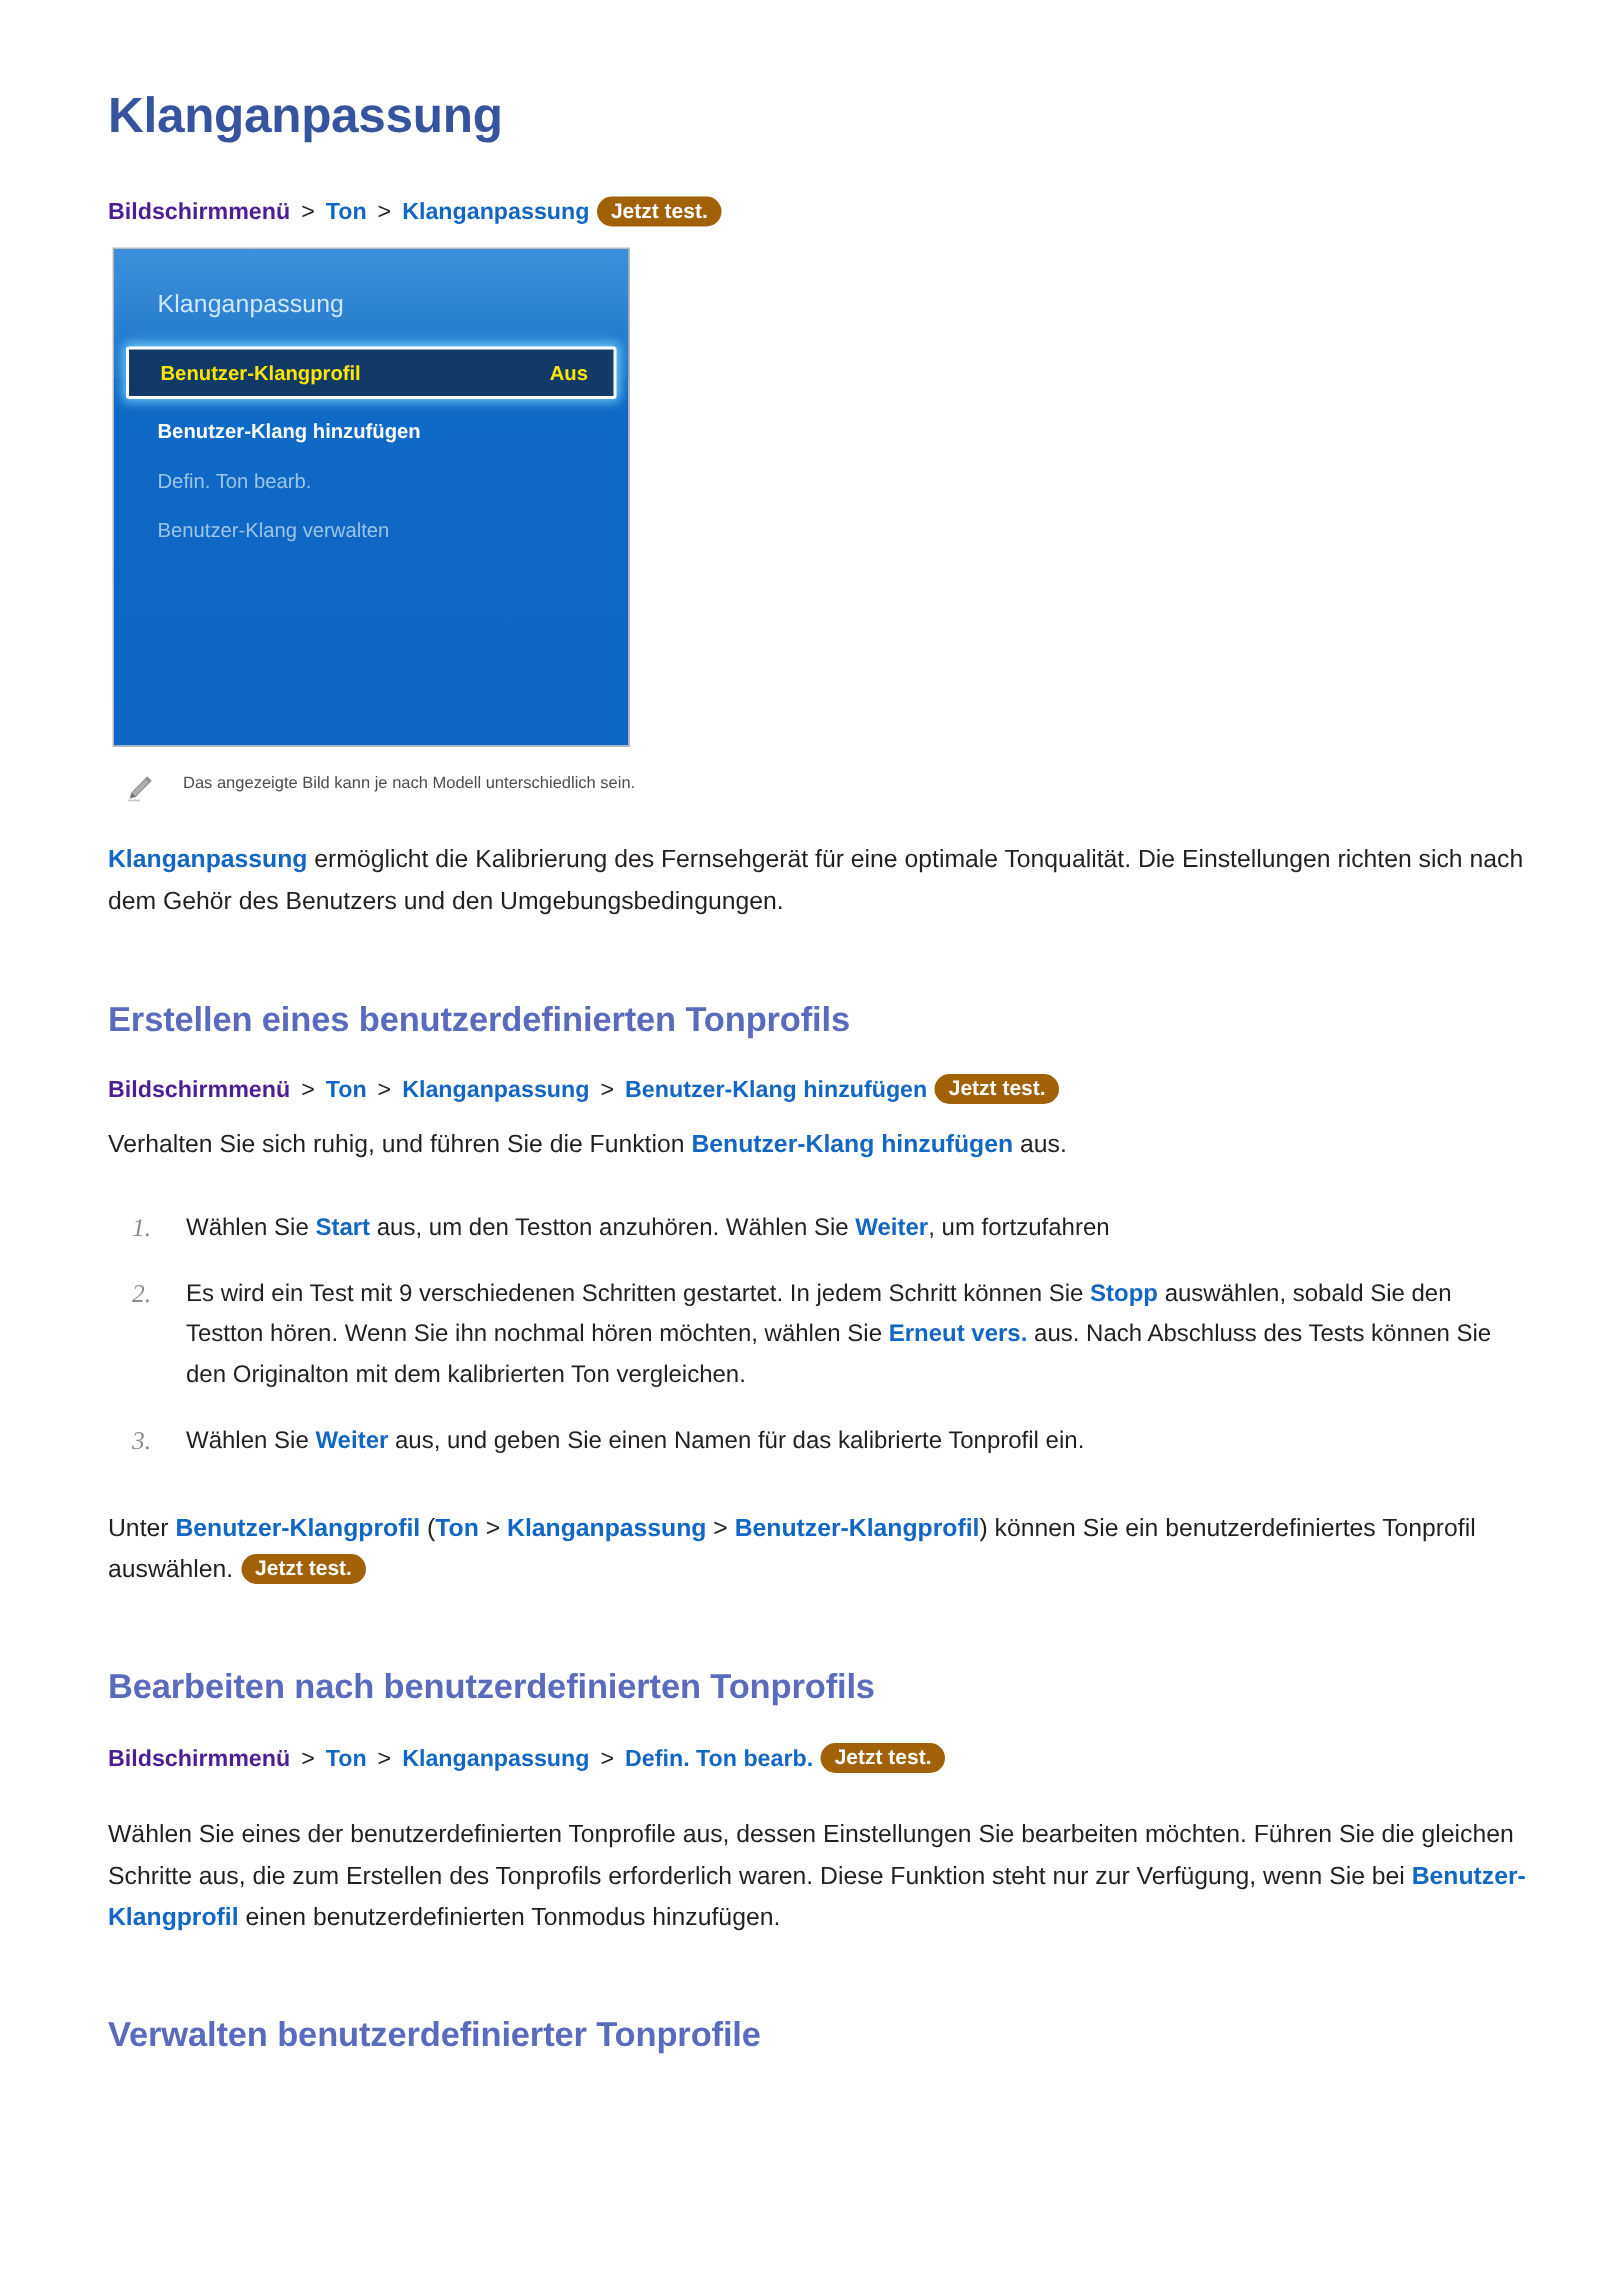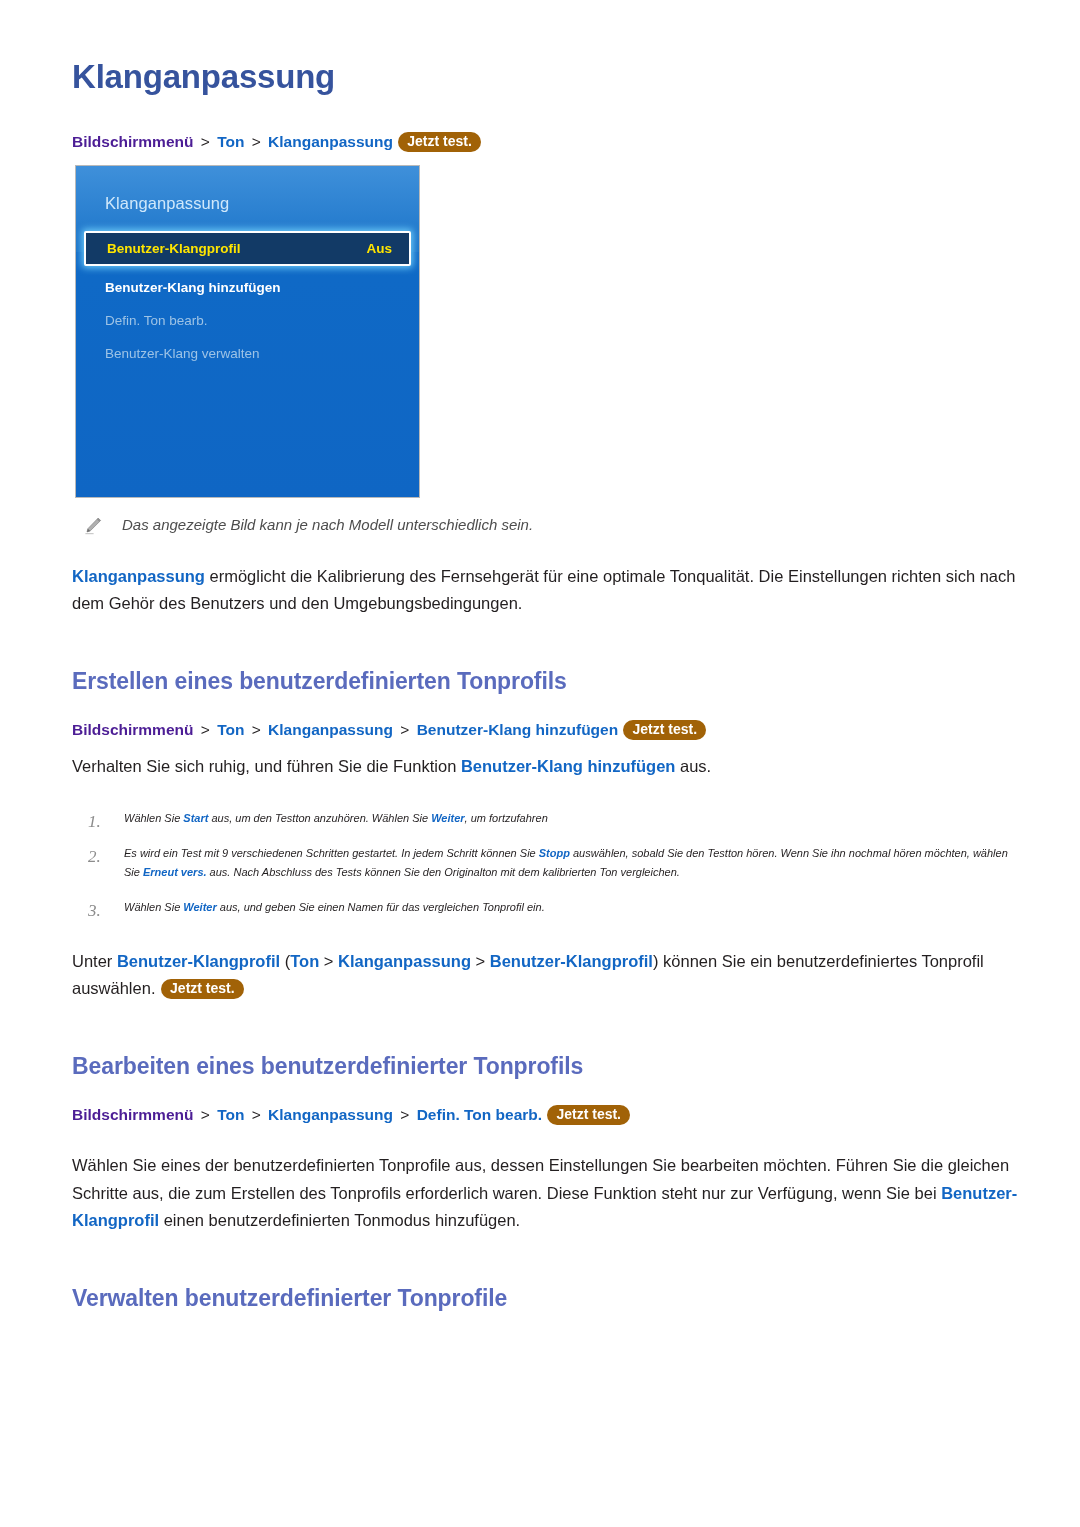--- a/index.html
+++ b/index.html
@@ -129,23 +129,22 @@
   .tv-row.selected .tv-label,
   .tv-row.selected .tv-value { color: #ffe500; }
   .tv-row.active { color: #ffffff; font-weight: bold; margin-top: 6px; }
   .tv-row.dim { color: #9dc3e6; margin-top: 2px; }
 
   
   .note {
     display: flex;
     align-items: flex-start;
     margin: 16px 0 0 10px;
-    font-size: 15px;
+    font-size: 11px;
     color: #4d4d4d;
-    font-style: italic;
   }
   .note .pencil-icon {
     flex: 0 0 auto;
     width: 22px;
     height: 20px;
     margin-right: 18px;
     position: relative;
     top: 2px;
   }
   .note .note-text { line-height: 1.5; }
@@ -155,23 +154,22 @@
     list-style: none;
     margin: 4px 0 0 0;
     padding: 0;
     counter-reset: stepnum;
   }
   ol.steps > li {
     position: relative;
     counter-increment: stepnum;
     padding-left: 52px;
     margin-bottom: 17px;
-    font-size: 11px;
+    font-size: 16px;
     line-height: 1.68;
-    font-style: italic;
   }
   ol.steps > li::before {
     content: counter(stepnum) ".";
     position: absolute;
     left: 16px;
     top: -1px;
     color: #8c8c8c;
     font-style: italic;
     font-size: 17px;
     font-family: "Liberation Serif", serif;
@@ -256,33 +254,33 @@
   <div class="gap-sm"></div>
 
   <ol class="steps">
     <li>
       <span>Wählen Sie </span><span class="lk">Start</span><span> aus, um den Testton anzuhören. Wählen Sie </span><span class="lk">Weiter</span><span>, um fortzufahren</span>
     </li>
     <li>
       <span>Es wird ein Test mit 9 verschiedenen Schritten gestartet. In jedem Schritt können Sie </span><span class="lk">Stopp</span><span> auswählen, sobald Sie den Testton hören. Wenn Sie ihn nochmal hören möchten, wählen Sie </span><span class="lk">Erneut vers.</span><span> aus. Nach Abschluss des Tests können Sie den Originalton mit dem kalibrierten Ton vergleichen.</span>
     </li>
     <li>
-      <span>Wählen Sie </span><span class="lk">Weiter</span><span> aus, und geben Sie einen Namen für das vergleichen Tonprofil ein.</span>
+      <span>Wählen Sie </span><span class="lk">Weiter</span><span> aus, und geben Sie einen Namen für das kalibrierte Tonprofil ein.</span>
     </li>
   </ol>
 
   <div class="gap-sm"></div>
 
   <p class="body">
     <span>Unter </span><span class="lk">Benutzer-Klangprofil</span><span> (</span><span class="lk">Ton</span><span> &gt; </span><span class="lk">Klanganpassung</span><span> &gt; </span><span class="lk">Benutzer-Klangprofil</span><span>) </span><span>können Sie ein benutzerdefiniertes Tonprofil auswählen. </span><span class="badge">Jetzt test.</span>
   </p>
 
   <div class="gap-lg"></div>
 
-  <h2 class="section-title">Bearbeiten eines benutzerdefinierter Tonprofils</h2>
+  <h2 class="section-title">Bearbeiten nach benutzerdefinierten Tonprofils</h2>
 
   <div class="breadcrumb">
     <span class="crumb-root">Bildschirmmenü</span>
     <span class="sep">&gt;</span>
     <span class="crumb-link">Ton</span>
     <span class="sep">&gt;</span>
     <span class="crumb-link">Klanganpassung</span>
     <span class="sep">&gt;</span>
     <span class="crumb-link">Defin. Ton bearb.</span>
     <span class="badge">Jetzt test.</span>

